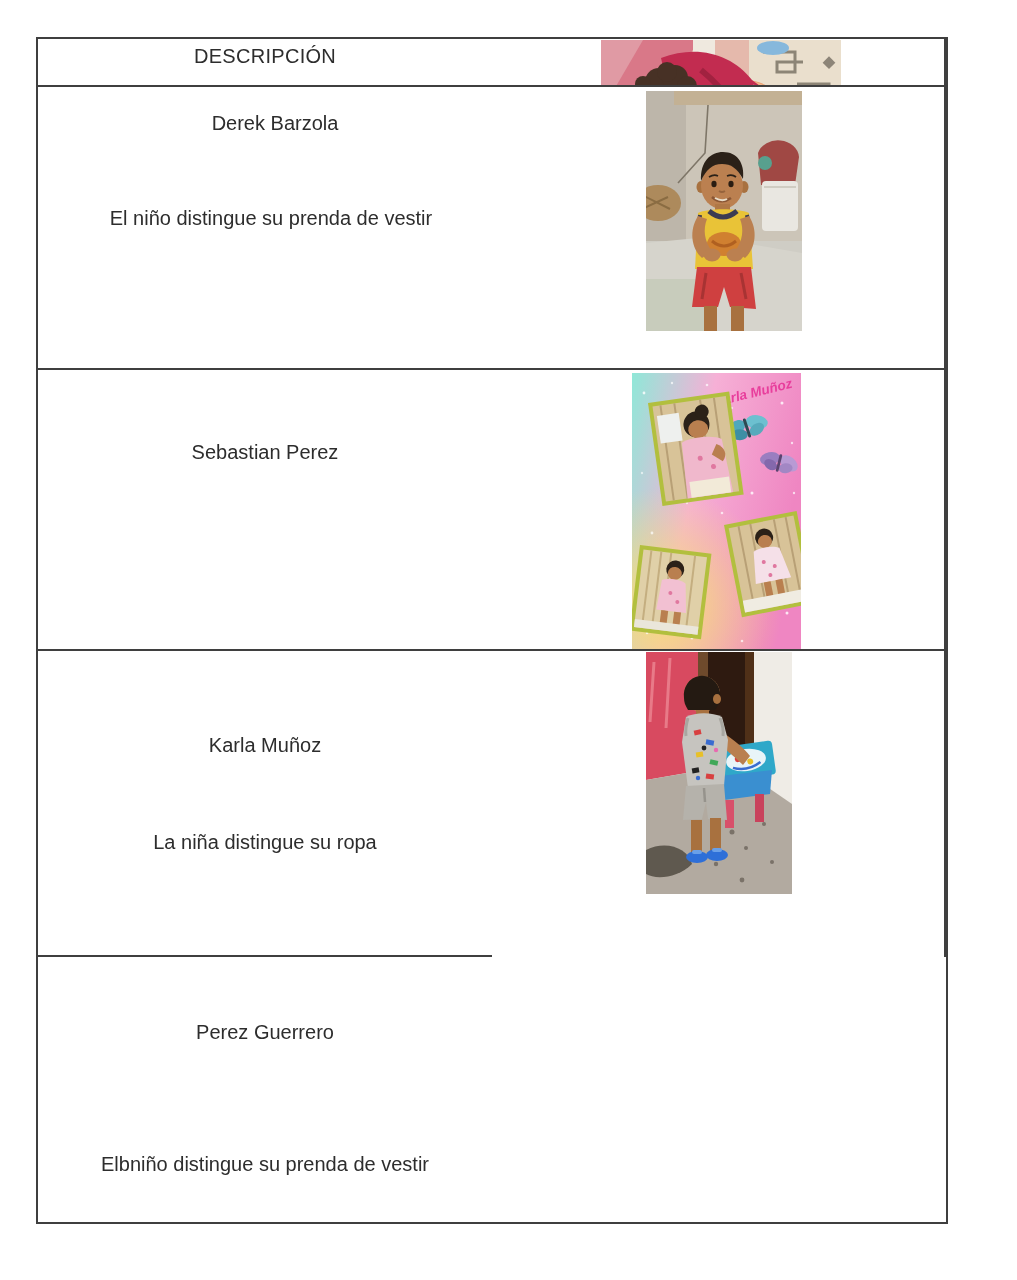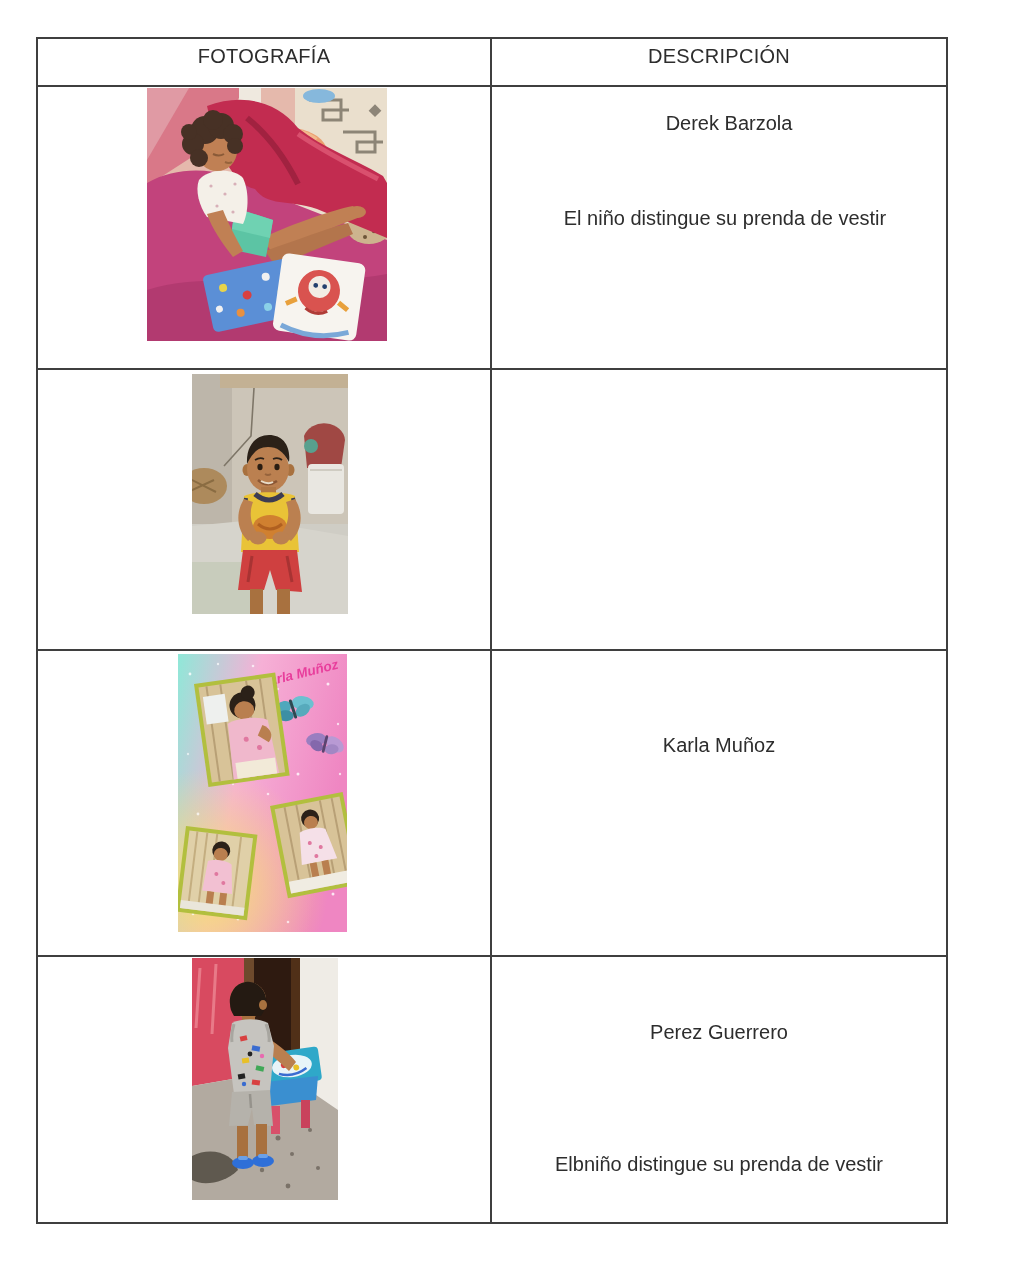--- a/index.html
+++ b/index.html
@@ -39,23 +39,20 @@
     font-family: "Liberation Sans", sans-serif;
     font-weight: bold; font-style: italic;
   }
 </style>
 </head>
 <body>
 
 <div class="page">
   <div class="doc-table">
 
-    <div class="cell cr cb header-cell">
-      <span class="header-label">FOTOGRAFÍA</span>
-    </div>
     <div class="cell cb header-cell">
       <span class="header-label">DESCRIPCIÓN</span>
     </div>
 
     <div class="cell cr cb photo-cell">
       <svg class="photo p1" width="240" height="253" viewBox="0 0 240 253" role="img" aria-label="Niño de cabello rizado sentado en una cama rosada, mirando una prenda azul estampada y una camiseta blanca con dibujo">
         <rect width="240" height="253" fill="#e5b9ac"></rect>
         <g>
           <path d="M0,0 L98,0 L62,58 L0,98 Z" fill="#d97888"></path>
           <path d="M0,0 L42,0 L0,72 Z" fill="#e09aa4"></path>
@@ -201,20 +198,21 @@
           <g>
             <path d="M51,176 L105,176 L110,218 L84,216 L78,196 L72,216 L46,216 Z" fill="#cf4040"></path>
             <path d="M60,182 l-4,26 M95,182 l5,26" stroke="#a83333" stroke-width="3" fill="none"></path>
           </g>
           <rect x="58" y="215" width="13" height="25" fill="#a8713f"></rect>
           <rect x="85" y="215" width="13" height="25" fill="#a8713f"></rect>
         </g>
       </svg>
     </div>
     <div class="cell cb desc-cell r2">
+      <div class="child-name">Sebastian Perez</div>
     </div>
 
     <div class="cell cr cb photo-cell">
       <svg class="photo p3" width="169" height="278" viewBox="0 0 169 278" role="img" aria-label="Collage brillante de colores con mariposas y tres fotos de una niña con vestido rosado">
         <defs>
           <linearGradient id="gbg" x1="0" y1="0" x2="1" y2="0.35">
             <stop offset="0" stop-color="#8fe8d8"></stop>
             <stop offset="0.45" stop-color="#f6b0d6"></stop>
             <stop offset="1" stop-color="#ef86c2"></stop>
           </linearGradient>
@@ -314,20 +312,21 @@
               <circle cx="36" cy="58" r="2" fill="#e078a0"></circle>
             <rect x="28" y="64" width="7" height="16" fill="#b97f4f"></rect>
             <rect x="40" y="64" width="7" height="16" fill="#b97f4f"></rect>
           </g>
           <rect x="4" y="78" width="66" height="12" fill="#f0ece2"></rect>
         </g>
       </svg>
     </div>
     <div class="cell cb desc-cell r3">
       <div class="child-name">Karla Muñoz</div>
+      <div class="child-desc">La niña distingue su ropa</div>
     </div>
 
     <div class="cell cr photo-cell">
       <svg class="photo p4" width="146" height="242" viewBox="0 0 146 242" role="img" aria-label="Niño de espaldas con camiseta gris estampada junto a una silla plástica de colores">
         <rect width="146" height="242" fill="#efece6"></rect>
         <g>
           <path d="M0,0 L58,0 L58,118 L0,128 Z" fill="#d84a60"></path>
           <path d="M8,10 l-4,60 M24,6 l-4,70" stroke="#e87a88" stroke-width="3" fill="none"></path>
         </g>
         <g>

